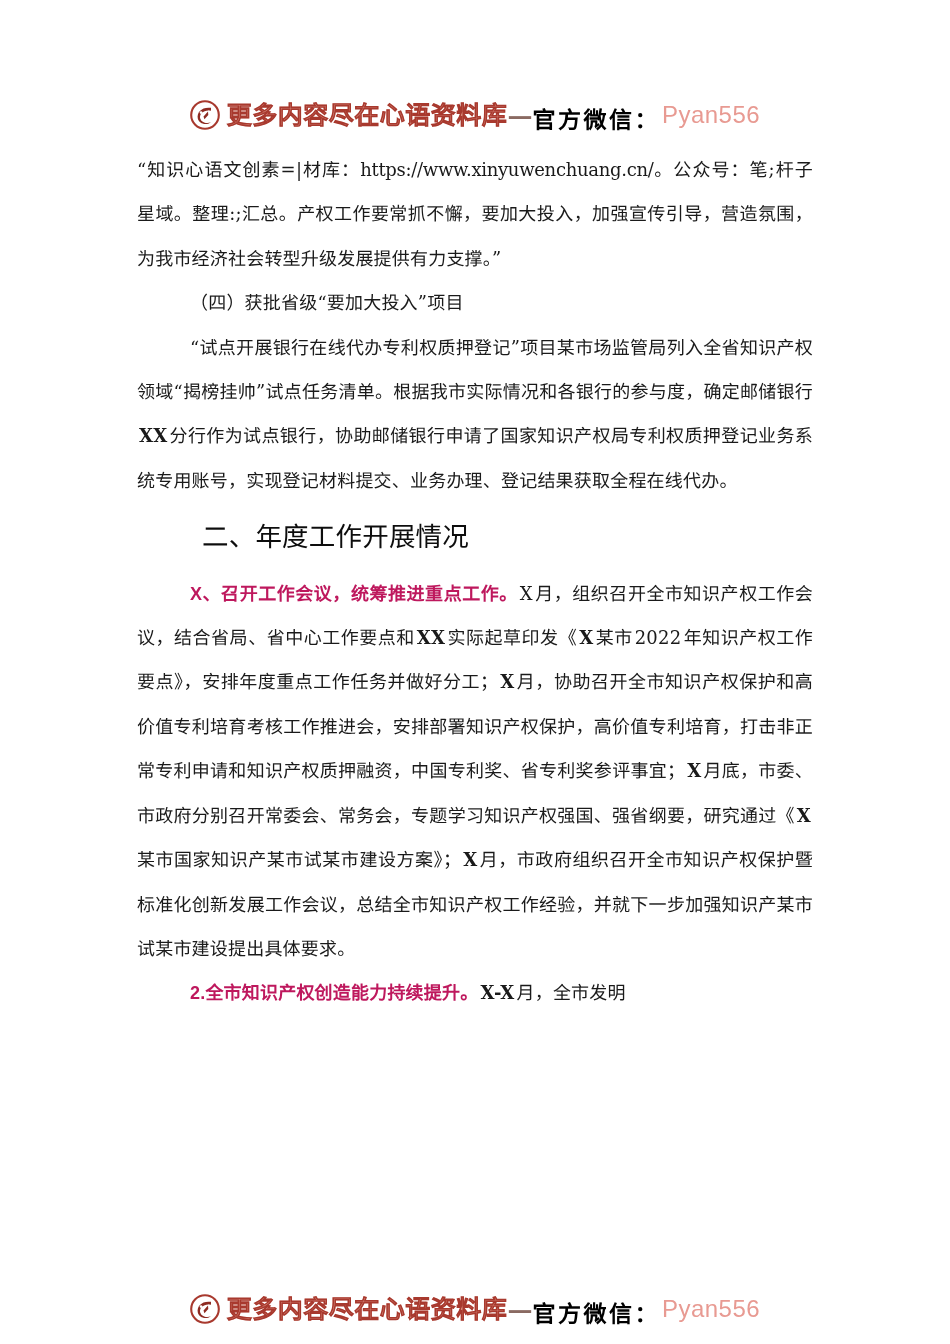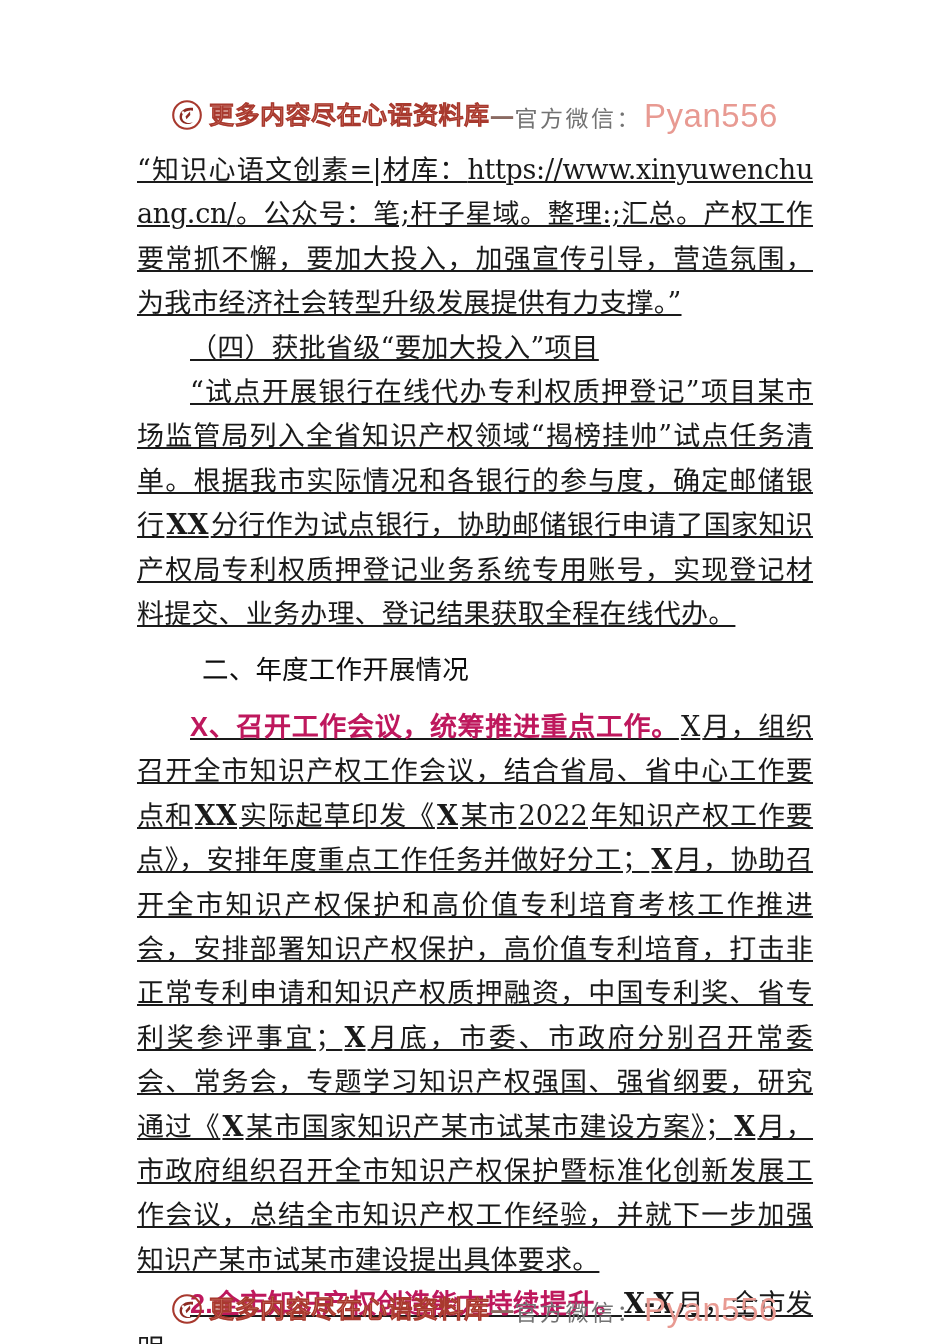--- a/index.html
+++ b/index.html
@@ -61,58 +61,57 @@
     font-size: 25px;
     font-weight: 700;
     color: #8a6a62;
     line-height: 1;
     white-space: nowrap;
   }
 
   .wm-wechat {
     font-family: "DejaVu Serif", "Liberation Serif", serif;
     font-size: 23px;
-    font-weight: 400;
-    color: #737373;
+    font-weight: 700;
+    color: #000000;
     letter-spacing: 2.5px;
     white-space: nowrap;
     line-height: 1;
     margin-top: 8px;
   }
 
   .wm-id {
     font-family: "Liberation Sans", "DejaVu Sans", sans-serif;
-    font-size: 33px;
+    font-size: 24px;
     font-weight: 400;
     color: #e89a92;
     letter-spacing: 0.5px;
     white-space: nowrap;
     line-height: 1;
     margin-left: 2px;
   }
 
   
   .doc-body {
     position: absolute;
     left: 137px;
     top: 148px;
     width: 676px;
   }
 
   .para {
     margin: 0;
     font-family: "DejaVu Serif", "Liberation Serif", serif;
-    font-size: 27px;
+    font-size: 18px;
     line-height: 44.4px;
     color: #1a1a1a;
     text-align: justify;
     text-justify: inter-ideograph;
     letter-spacing: 0.2px;
     word-break: break-all;
-    text-decoration: underline;
   }
 
   .para.indent {
     text-indent: 53px;
   }
 
   .heading-bold {
     margin: 12px;
     font-family: "Liberation Sans", "DejaVu Sans", sans-serif;
     font-size: 26.5px;

